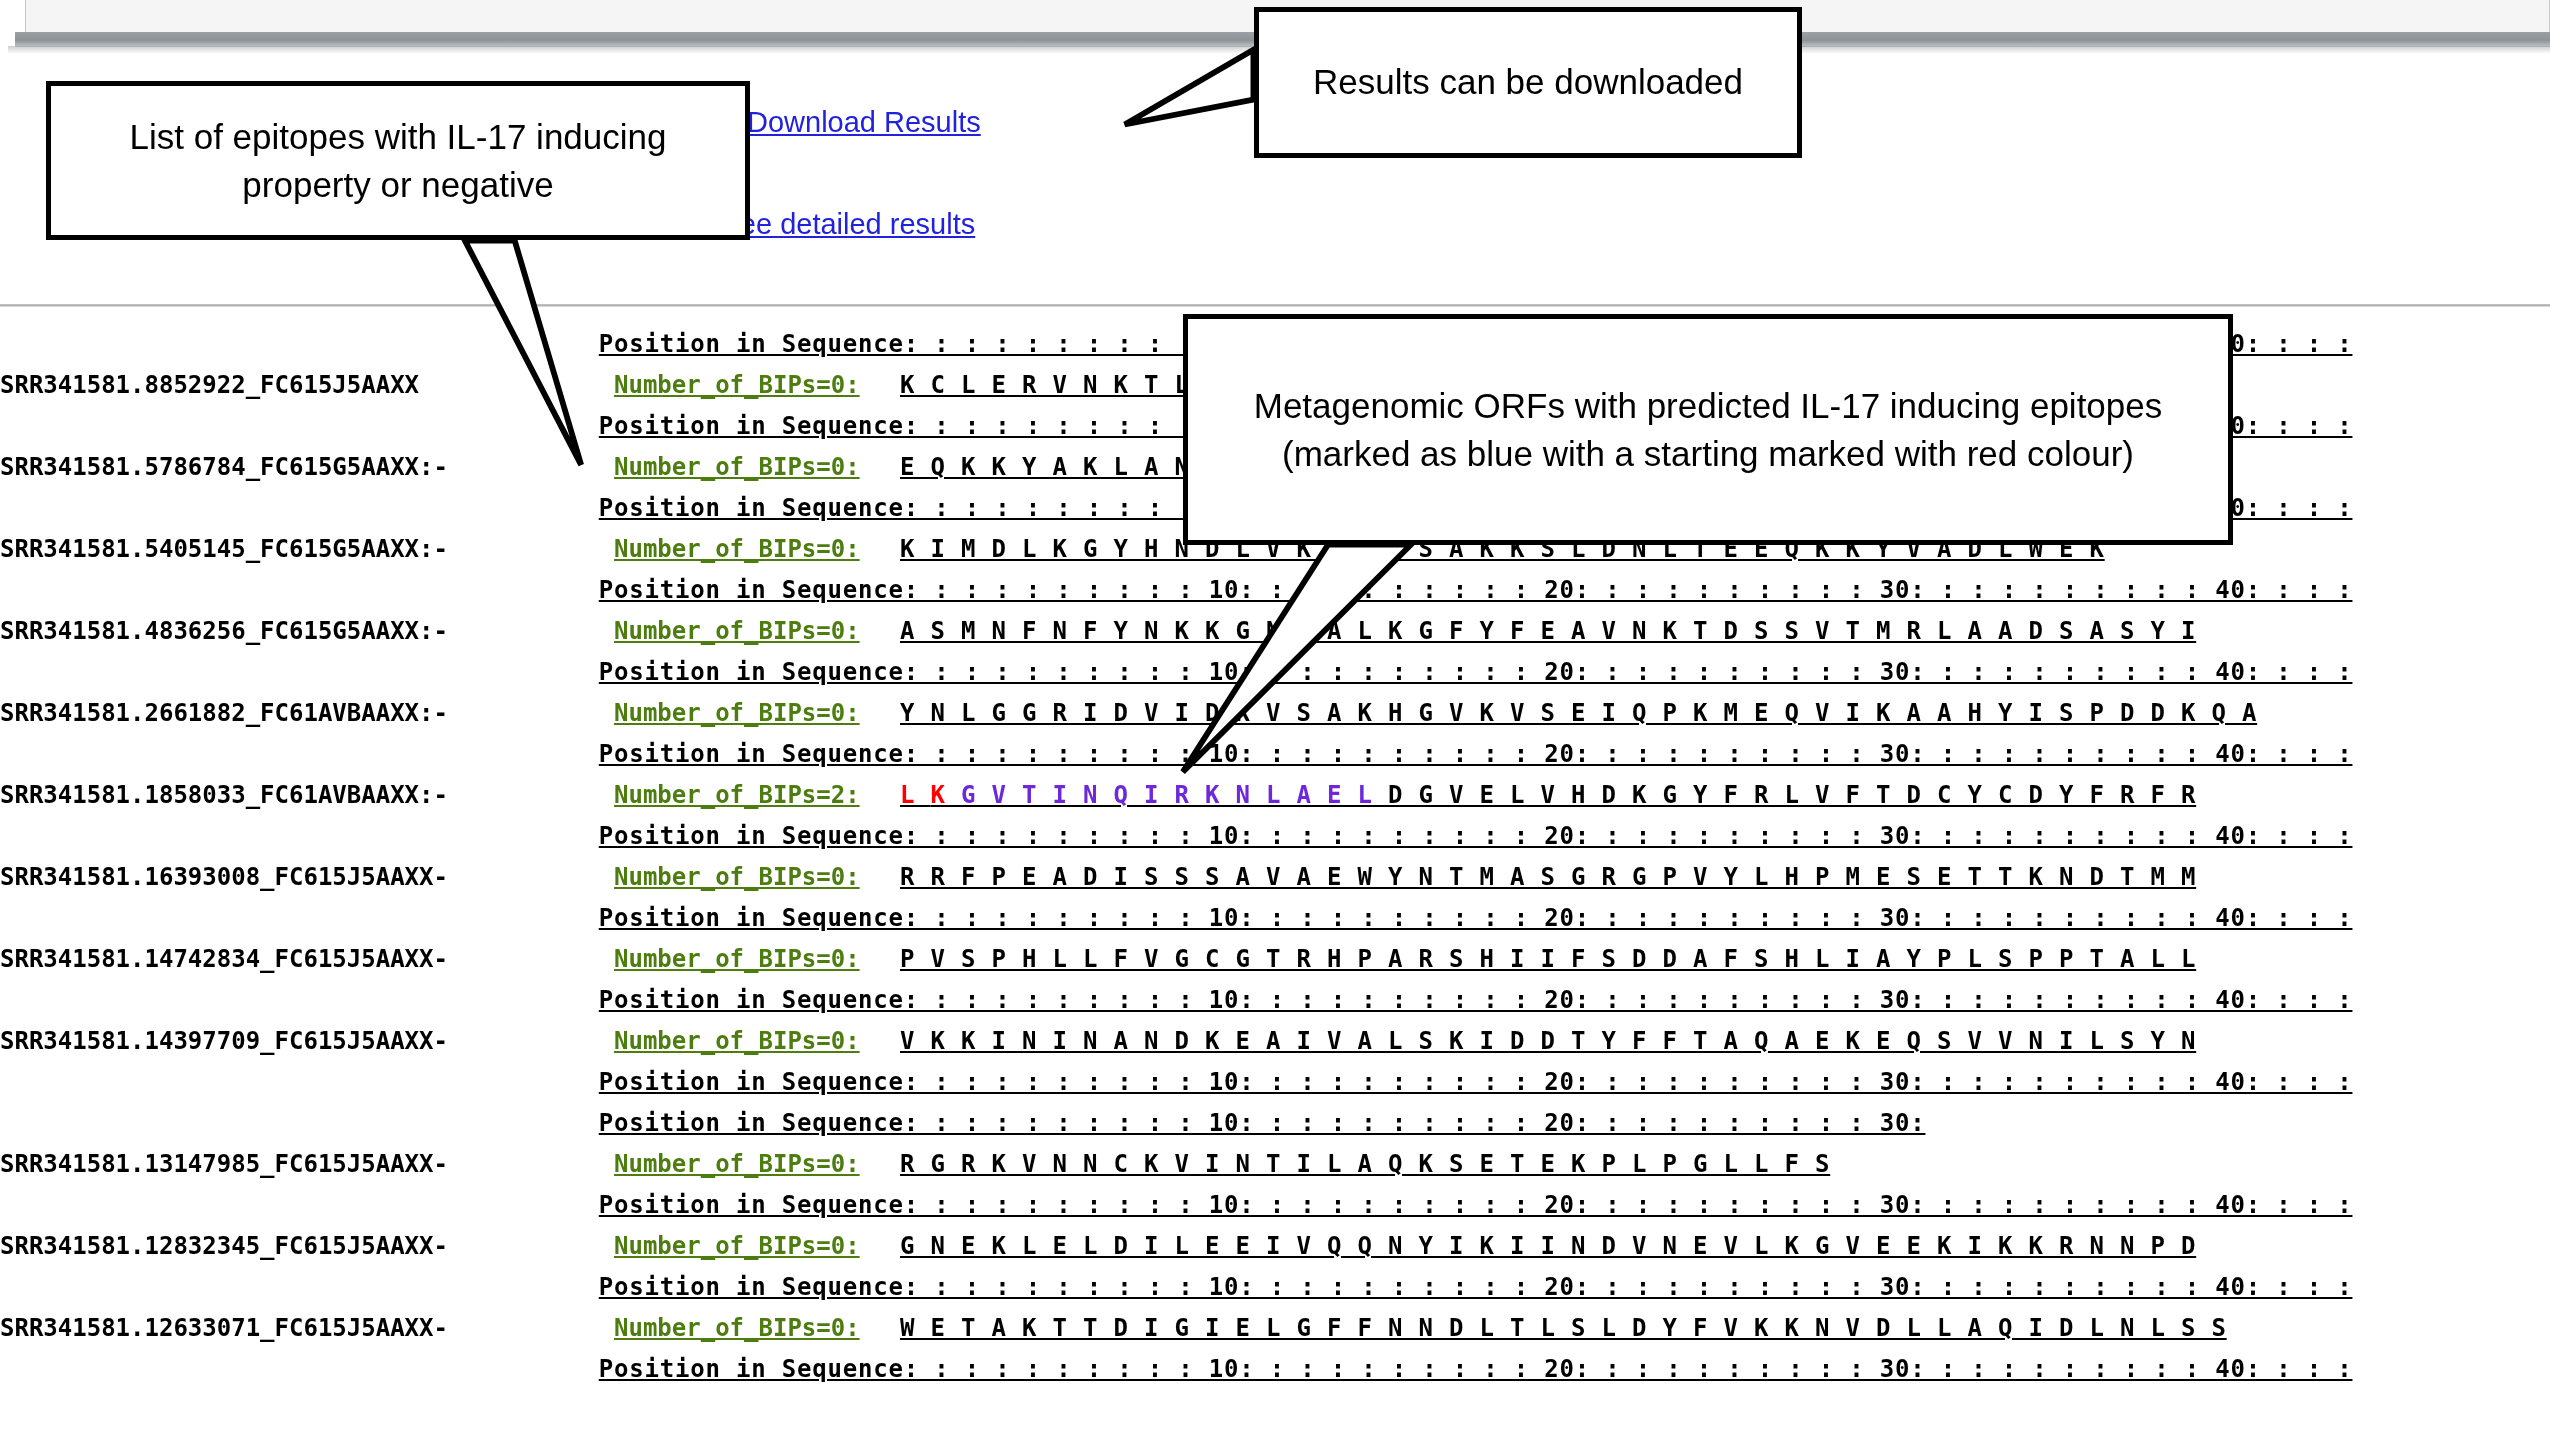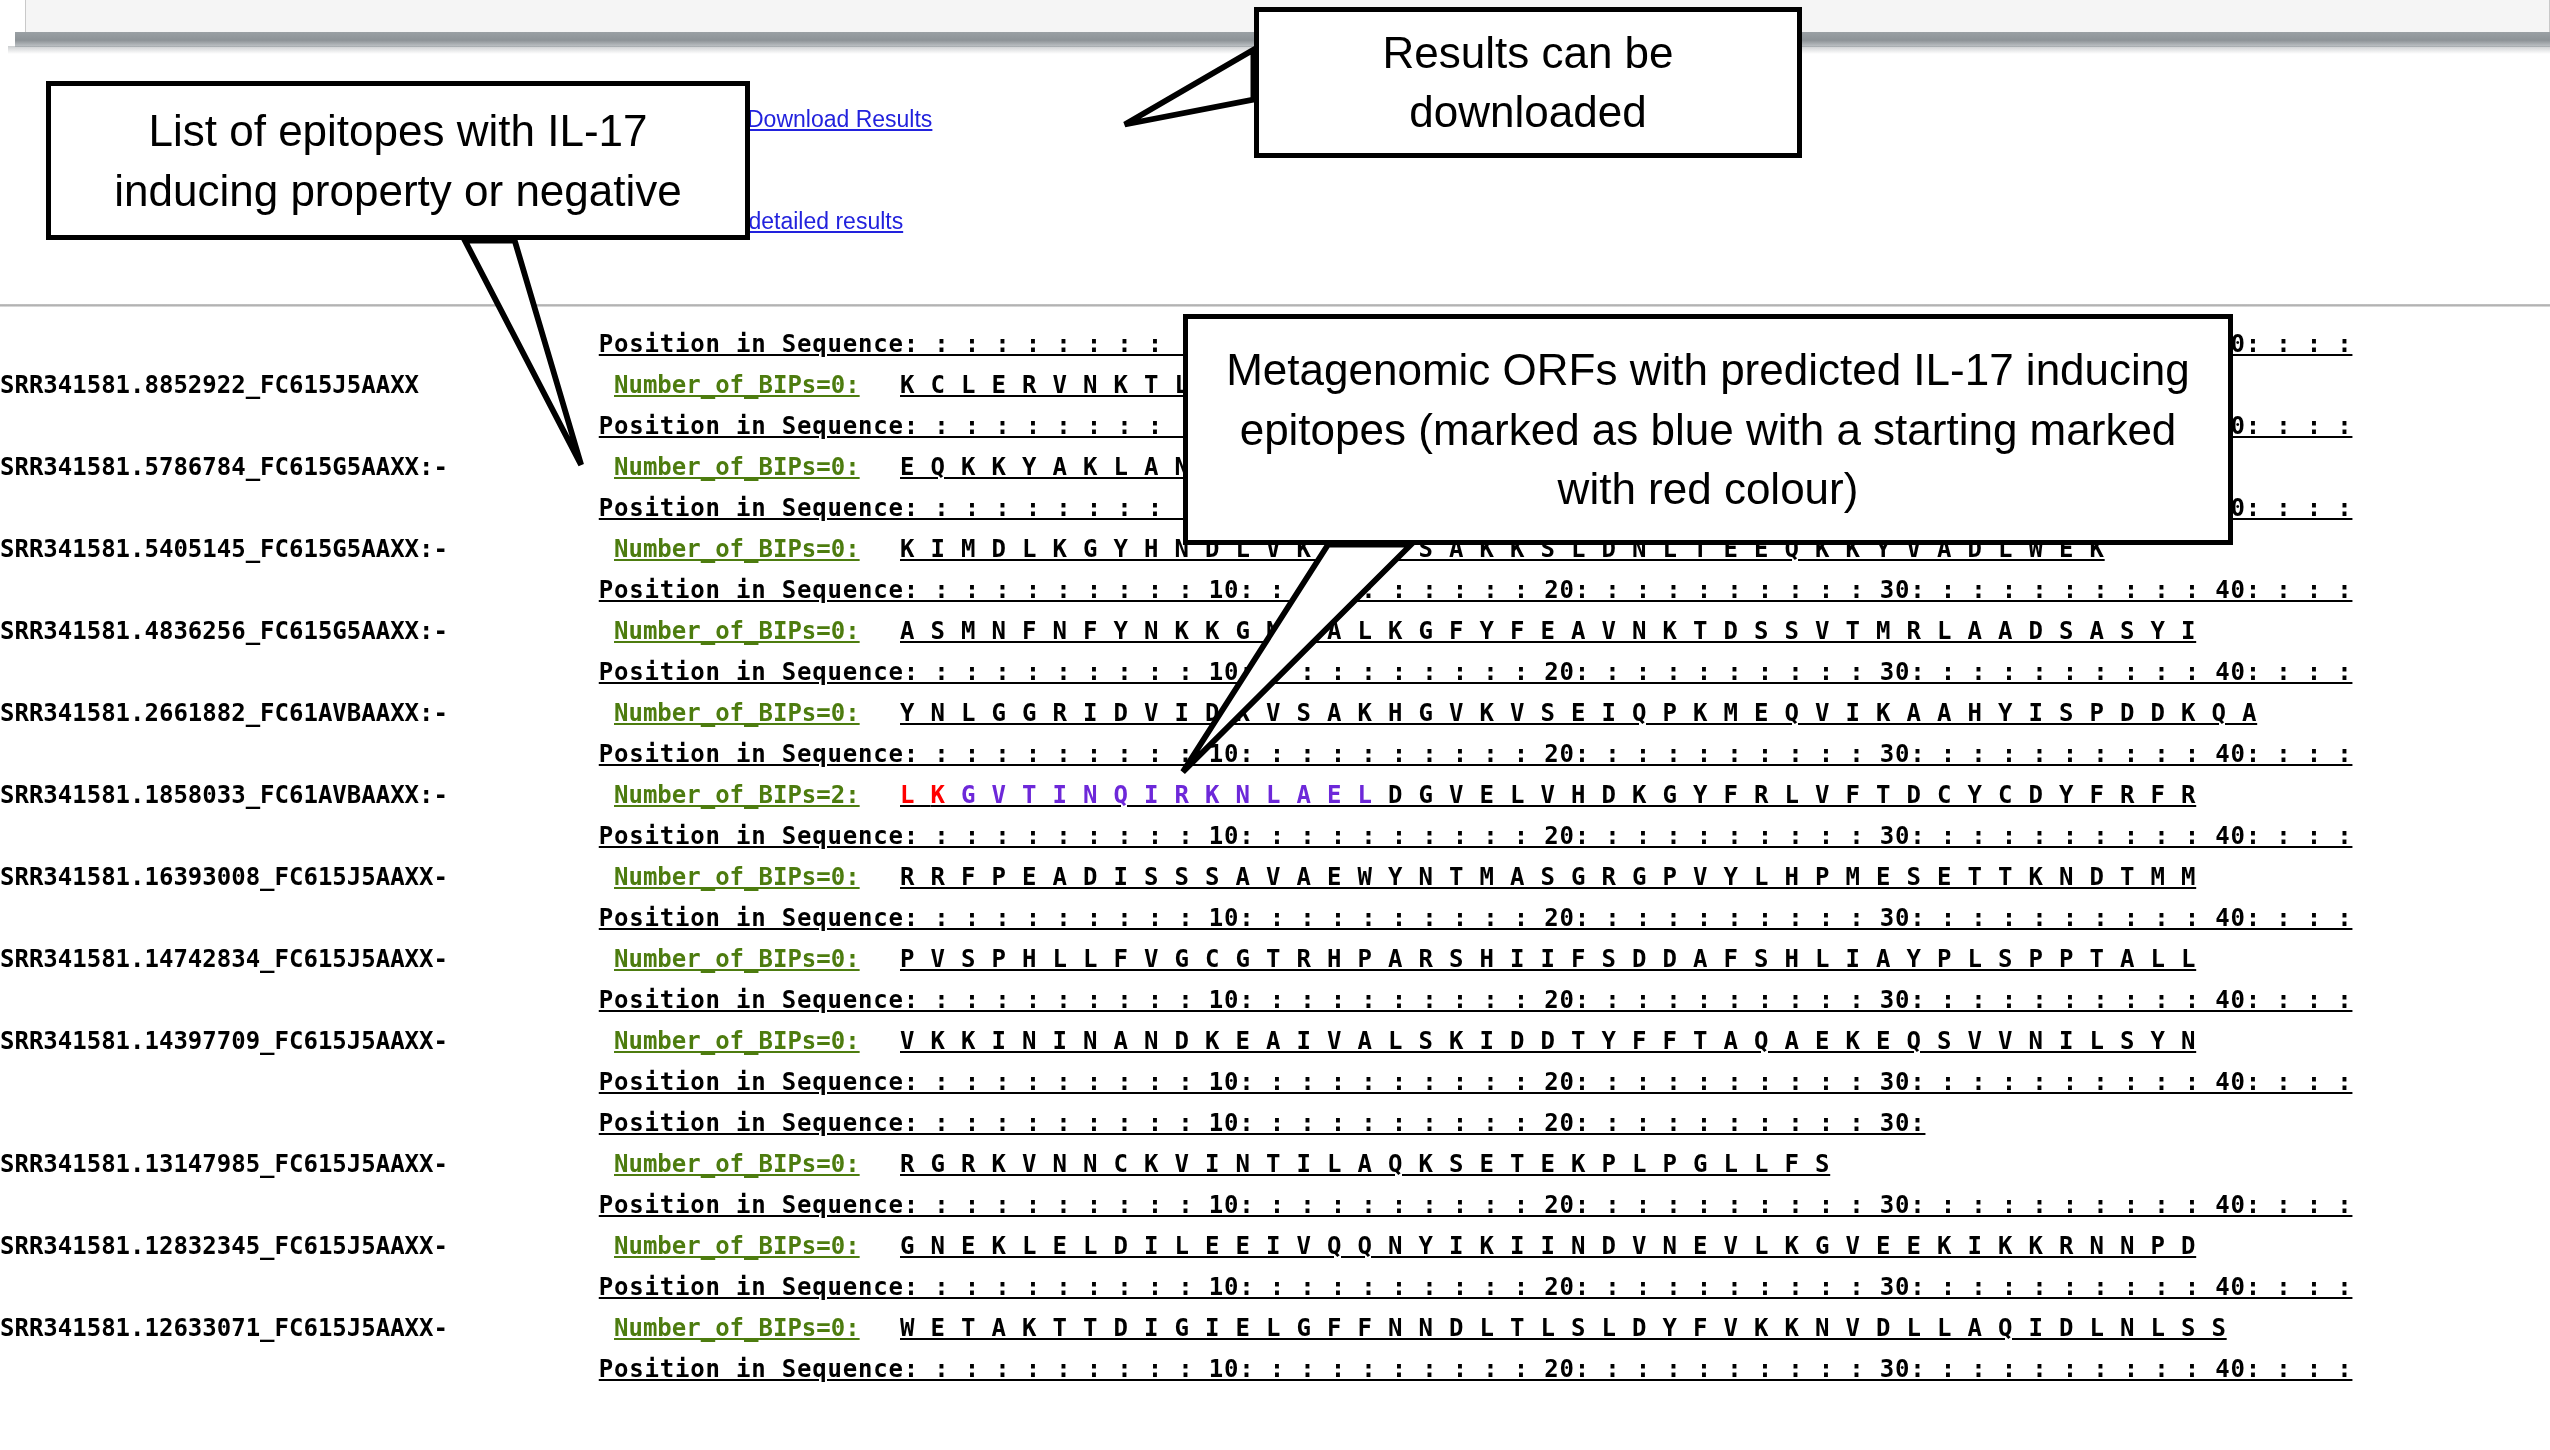--- a/index.html
+++ b/index.html
@@ -38,21 +38,21 @@
     left: 8.3px; top: 46px;
     width: 2542px; height: 8.3px;
     background: linear-gradient(to bottom, rgba(140,146,150,0.45), rgba(255,255,255,0));
   }
 
   
   .page-link {
     position: absolute;
     color: #2222dd;
     text-decoration: underline;
-    font-size: 23px;
+    font-size: 29px;
     font-family: "Liberation Sans", sans-serif;
     white-space: nowrap;
     cursor: pointer;
   }
   #link-download { left: 747px; top: 106px; }
   #link-detailed { left: 627px; top: 208px; }
 
   .hr-sep {
     position: absolute;
     left: 0px; top: 304px;
@@ -127,21 +127,21 @@
     box-sizing: border-box;
     display: flex;
     align-items: center;
     justify-content: center;
     text-align: center;
     font-family: "Liberation Sans", sans-serif;
     color: #000;
     z-index: 40;
   }
   .callout-text {
-    font-size: 44px;
+    font-size: 35px;
     line-height: 1.35;
     padding: 5px 15px;
   }
 
   #callout-epitopes {
     left: 46px; top: 81px;
     width: 704px; height: 159px;
   }
   #callout-download {
     left: 1254px; top: 6.6px;

